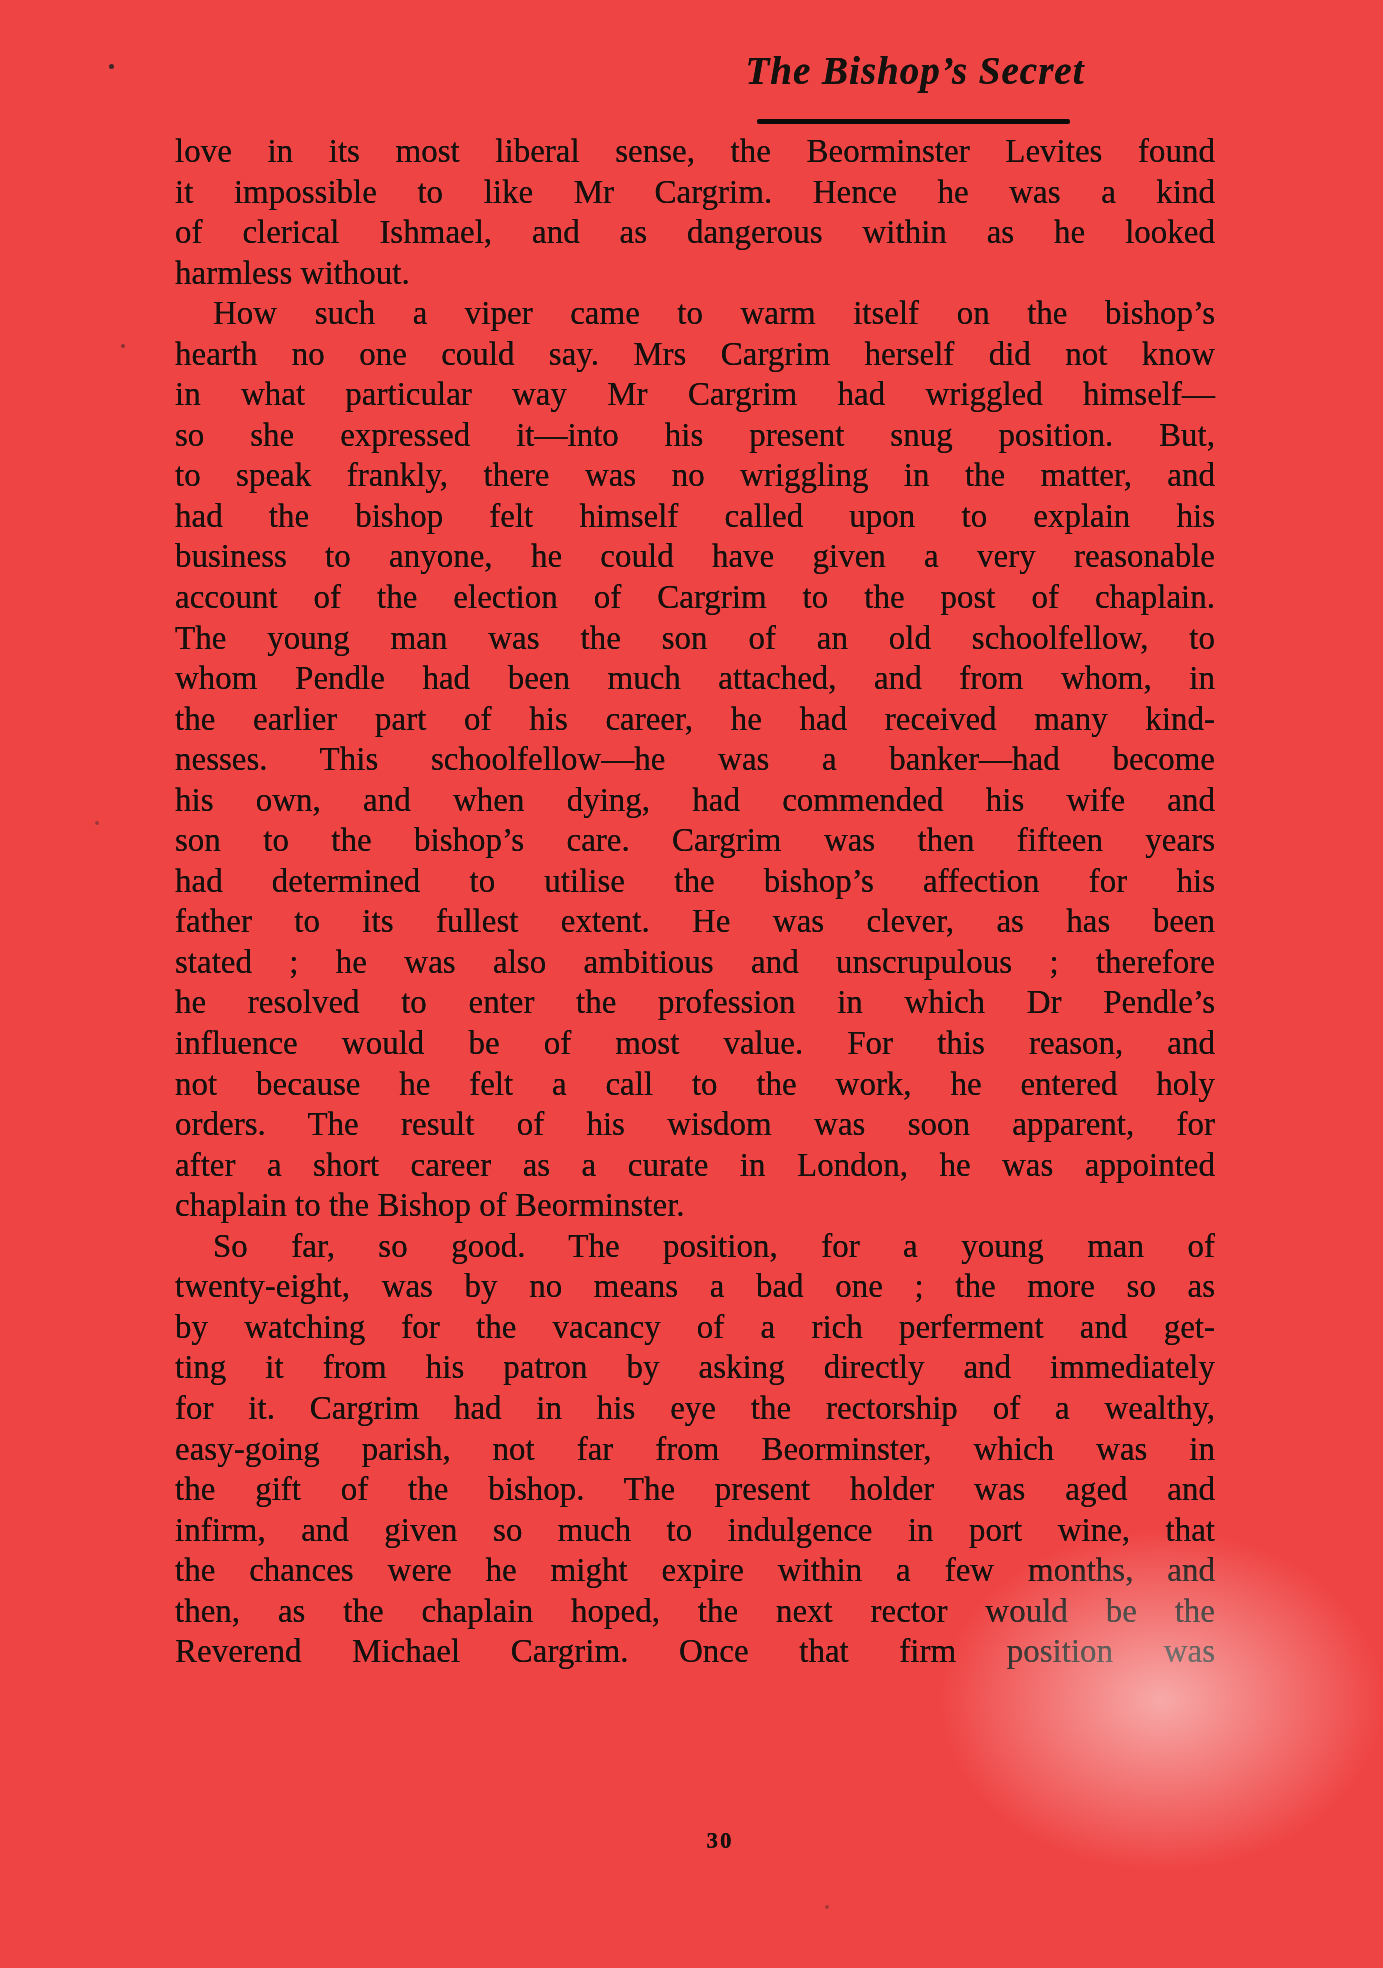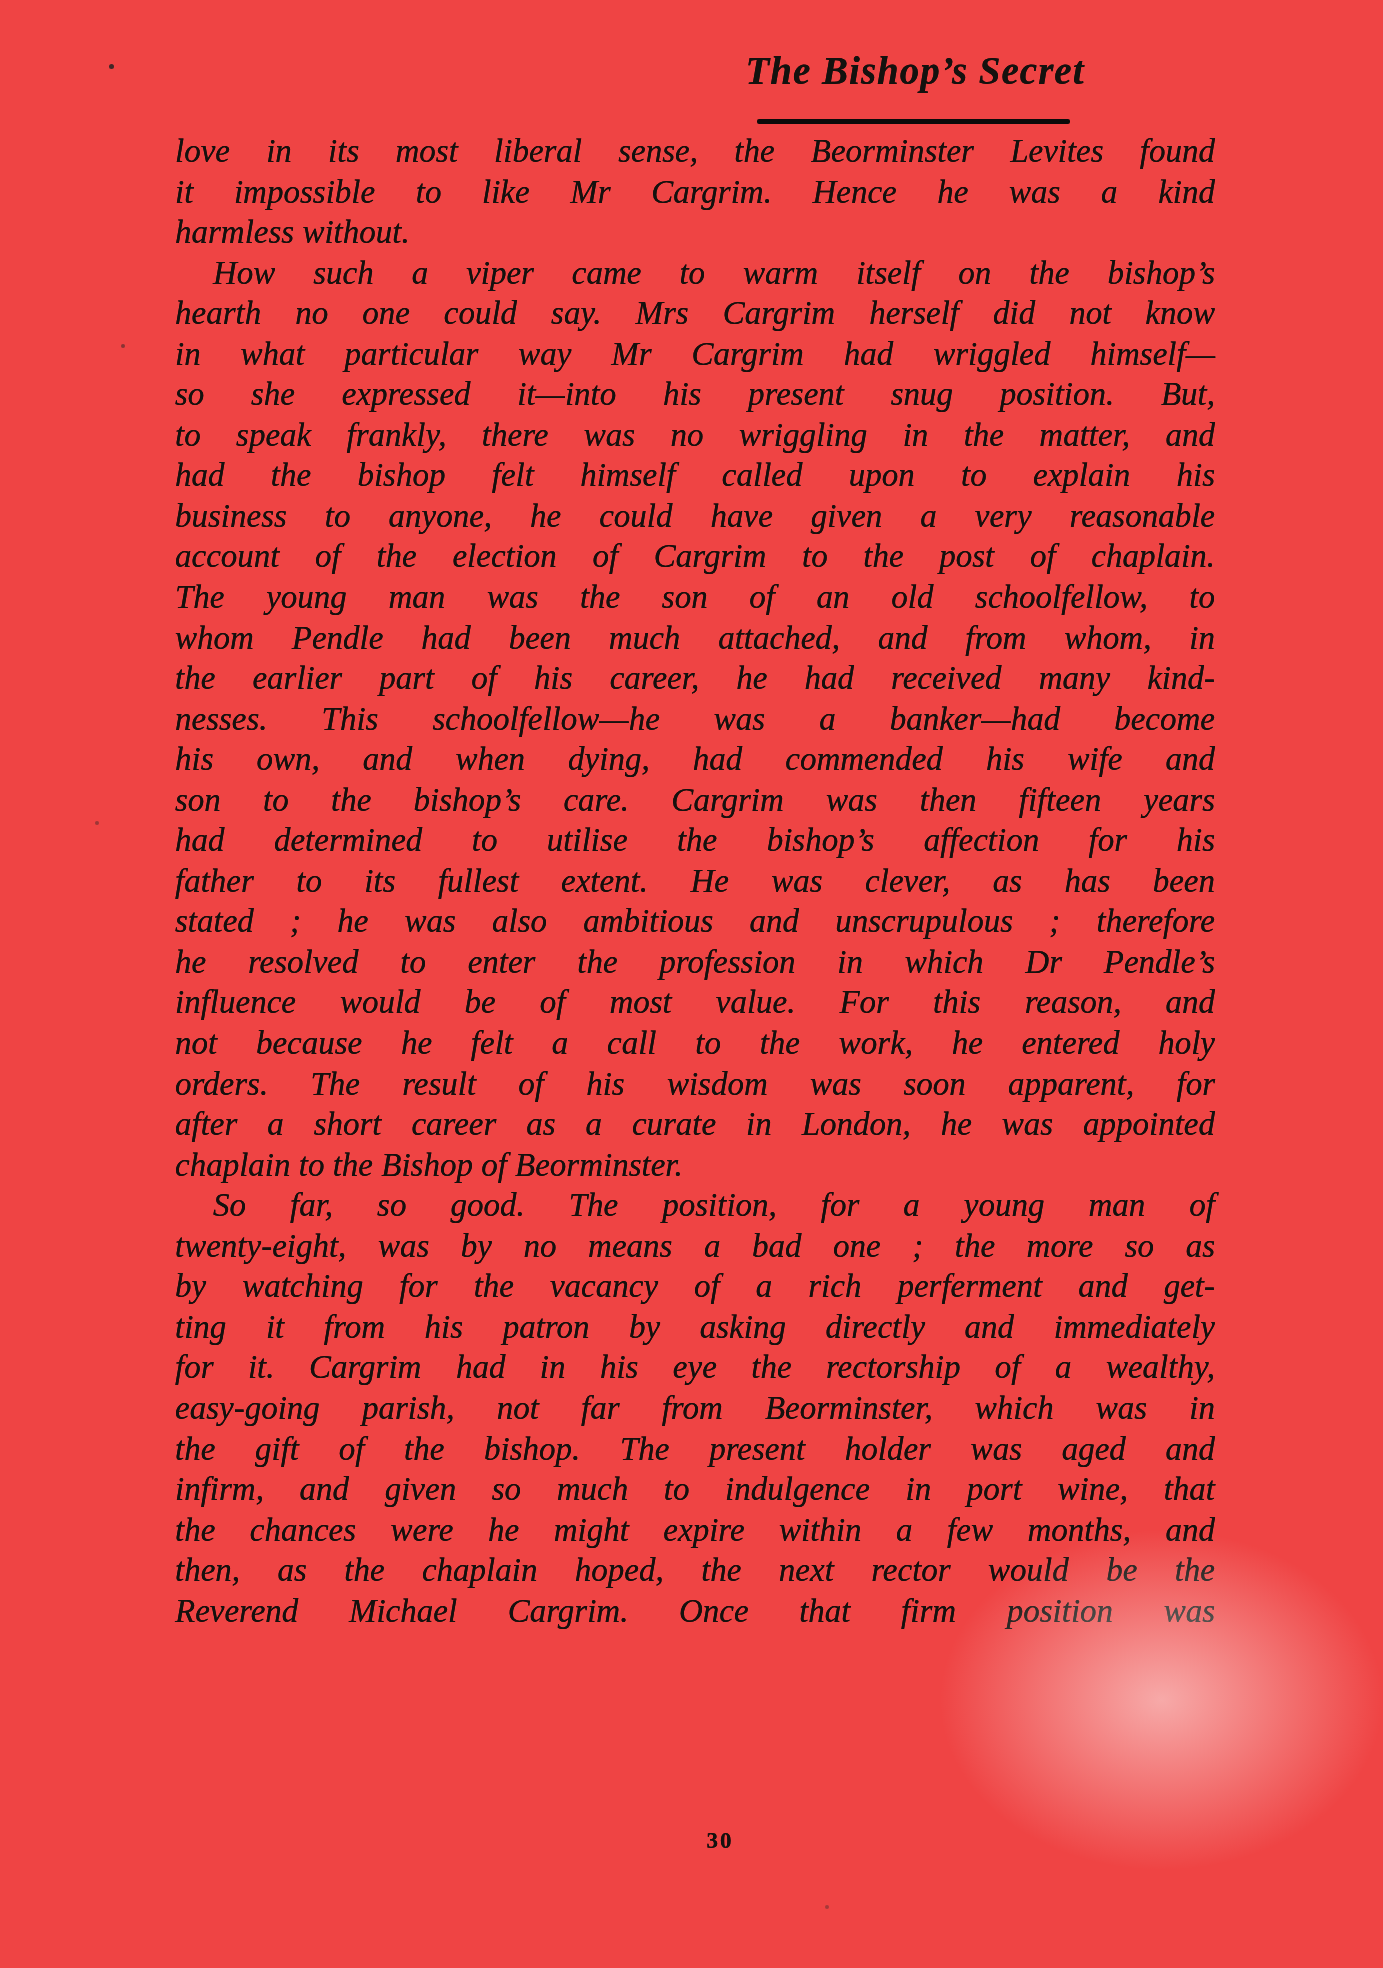--- a/index.html
+++ b/index.html
@@ -37,21 +37,20 @@
     line-height:40.55px;
     text-shadow:0 0 0.6px rgba(0,0,0,.9);
   }
   .para{margin:0;}
   .line{
     text-align:justify;
     text-align-last:justify;
     height:40.55px;
     overflow:visible;
     white-space:normal;
-    font-style:italic;
   }
   .line.flush{text-align-last:left;}
   .line.indent{text-indent:38px;}
   .page-number{
     position:absolute;
     left:175px;top:1828px;
     width:1090px;
     text-align:center;
     font-size:23px;
     font-weight:bold;
@@ -82,20 +81,21 @@
 <div class="page">
 
   <div class="running-header">The Bishop’s Secret</div>
 
   <div class="header-rule"></div>
 
   <div class="page-text">
       <div class="para">
         <div class="line">love in its most liberal sense, the Beorminster Levites found</div>
         <div class="line">it impossible to like Mr Cargrim.  Hence he was a kind</div>
+        <div class="line">of clerical Ishmael, and as dangerous within as he looked</div>
         <div class="line flush">harmless without.</div>
       </div>
       <div class="para">
         <div class="line indent">How such a viper came to warm itself on the bishop’s</div>
         <div class="line">hearth no one could say.  Mrs Cargrim herself did not know</div>
         <div class="line">in what particular way Mr Cargrim had wriggled himself—</div>
         <div class="line">so she expressed it—into his present snug position.  But,</div>
         <div class="line">to speak frankly, there was no wriggling in the matter, and</div>
         <div class="line">had the bishop felt himself called upon to explain his</div>
         <div class="line">business to anyone, he could have given a very reasonable</div>

